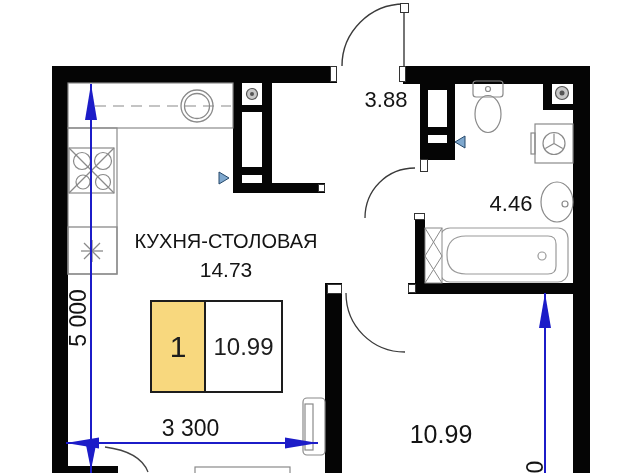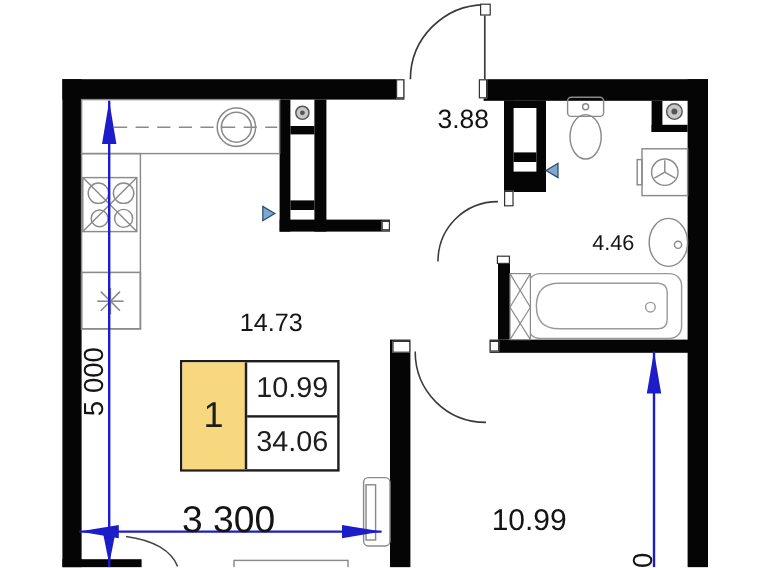--- a/index.html
+++ b/index.html
@@ -150,31 +150,31 @@
 
   <div class="n" style="left:330px;top:66px;width:7px;height:16px"></div>
   <div class="n" style="left:399px;top:66px;width:7px;height:16px"></div>
   <div class="n" style="left:400px;top:3px;width:9px;height:10px"></div>
   <div class="n" style="left:318px;top:184px;width:7px;height:8px"></div>
   <div class="n" style="left:420px;top:159px;width:8px;height:13px"></div>
   <div class="n" style="left:414px;top:213px;width:11px;height:7px"></div>
   <div class="n" style="left:408px;top:284px;width:8px;height:9px"></div>
   <div class="n" style="left:327px;top:284px;width:15px;height:10px"></div>
 
+  <div class="lbl" style="left:126px;top:231px;width:200px;font-size:20px">КУХНЯ-СТОЛОВАЯ</div>
   <div class="lbl" style="left:126px;top:259px;width:200px;font-size:21px">14.73</div>
   <div class="lbl" style="left:344px;top:89px;width:84px;font-size:22px">3.88</div>
-  <div class="lbl" style="left:468px;top:193px;width:86px;font-size:18px">4.46</div>
+  <div class="lbl" style="left:468px;top:193px;width:86px;font-size:22px">4.46</div>
   <div class="lbl" style="left:338px;top:421px;width:206px;font-size:25px">10.99</div>
-  <div class="lbl" style="left:128px;top:417px;width:125px;font-size:31px">3 300</div>
+  <div class="lbl" style="left:128px;top:417px;width:125px;font-size:23px">3 300</div>
   <div class="lbl rot" style="left:34px;top:306px;width:90px;height:24px;font-size:23px">5 000</div>
   <div class="lbl rot" style="left:515px;top:456px;width:40px;height:22px;font-size:23px">0</div>
 
   <div id="card">
     <div class="left">
       <span>1</span>
     </div>
     <div class="right">
       <div class="cell">10.99</div>
-      <div class="cell">34.06</div>
     </div>
   </div>
 
 </div>
 
 </body></html>

